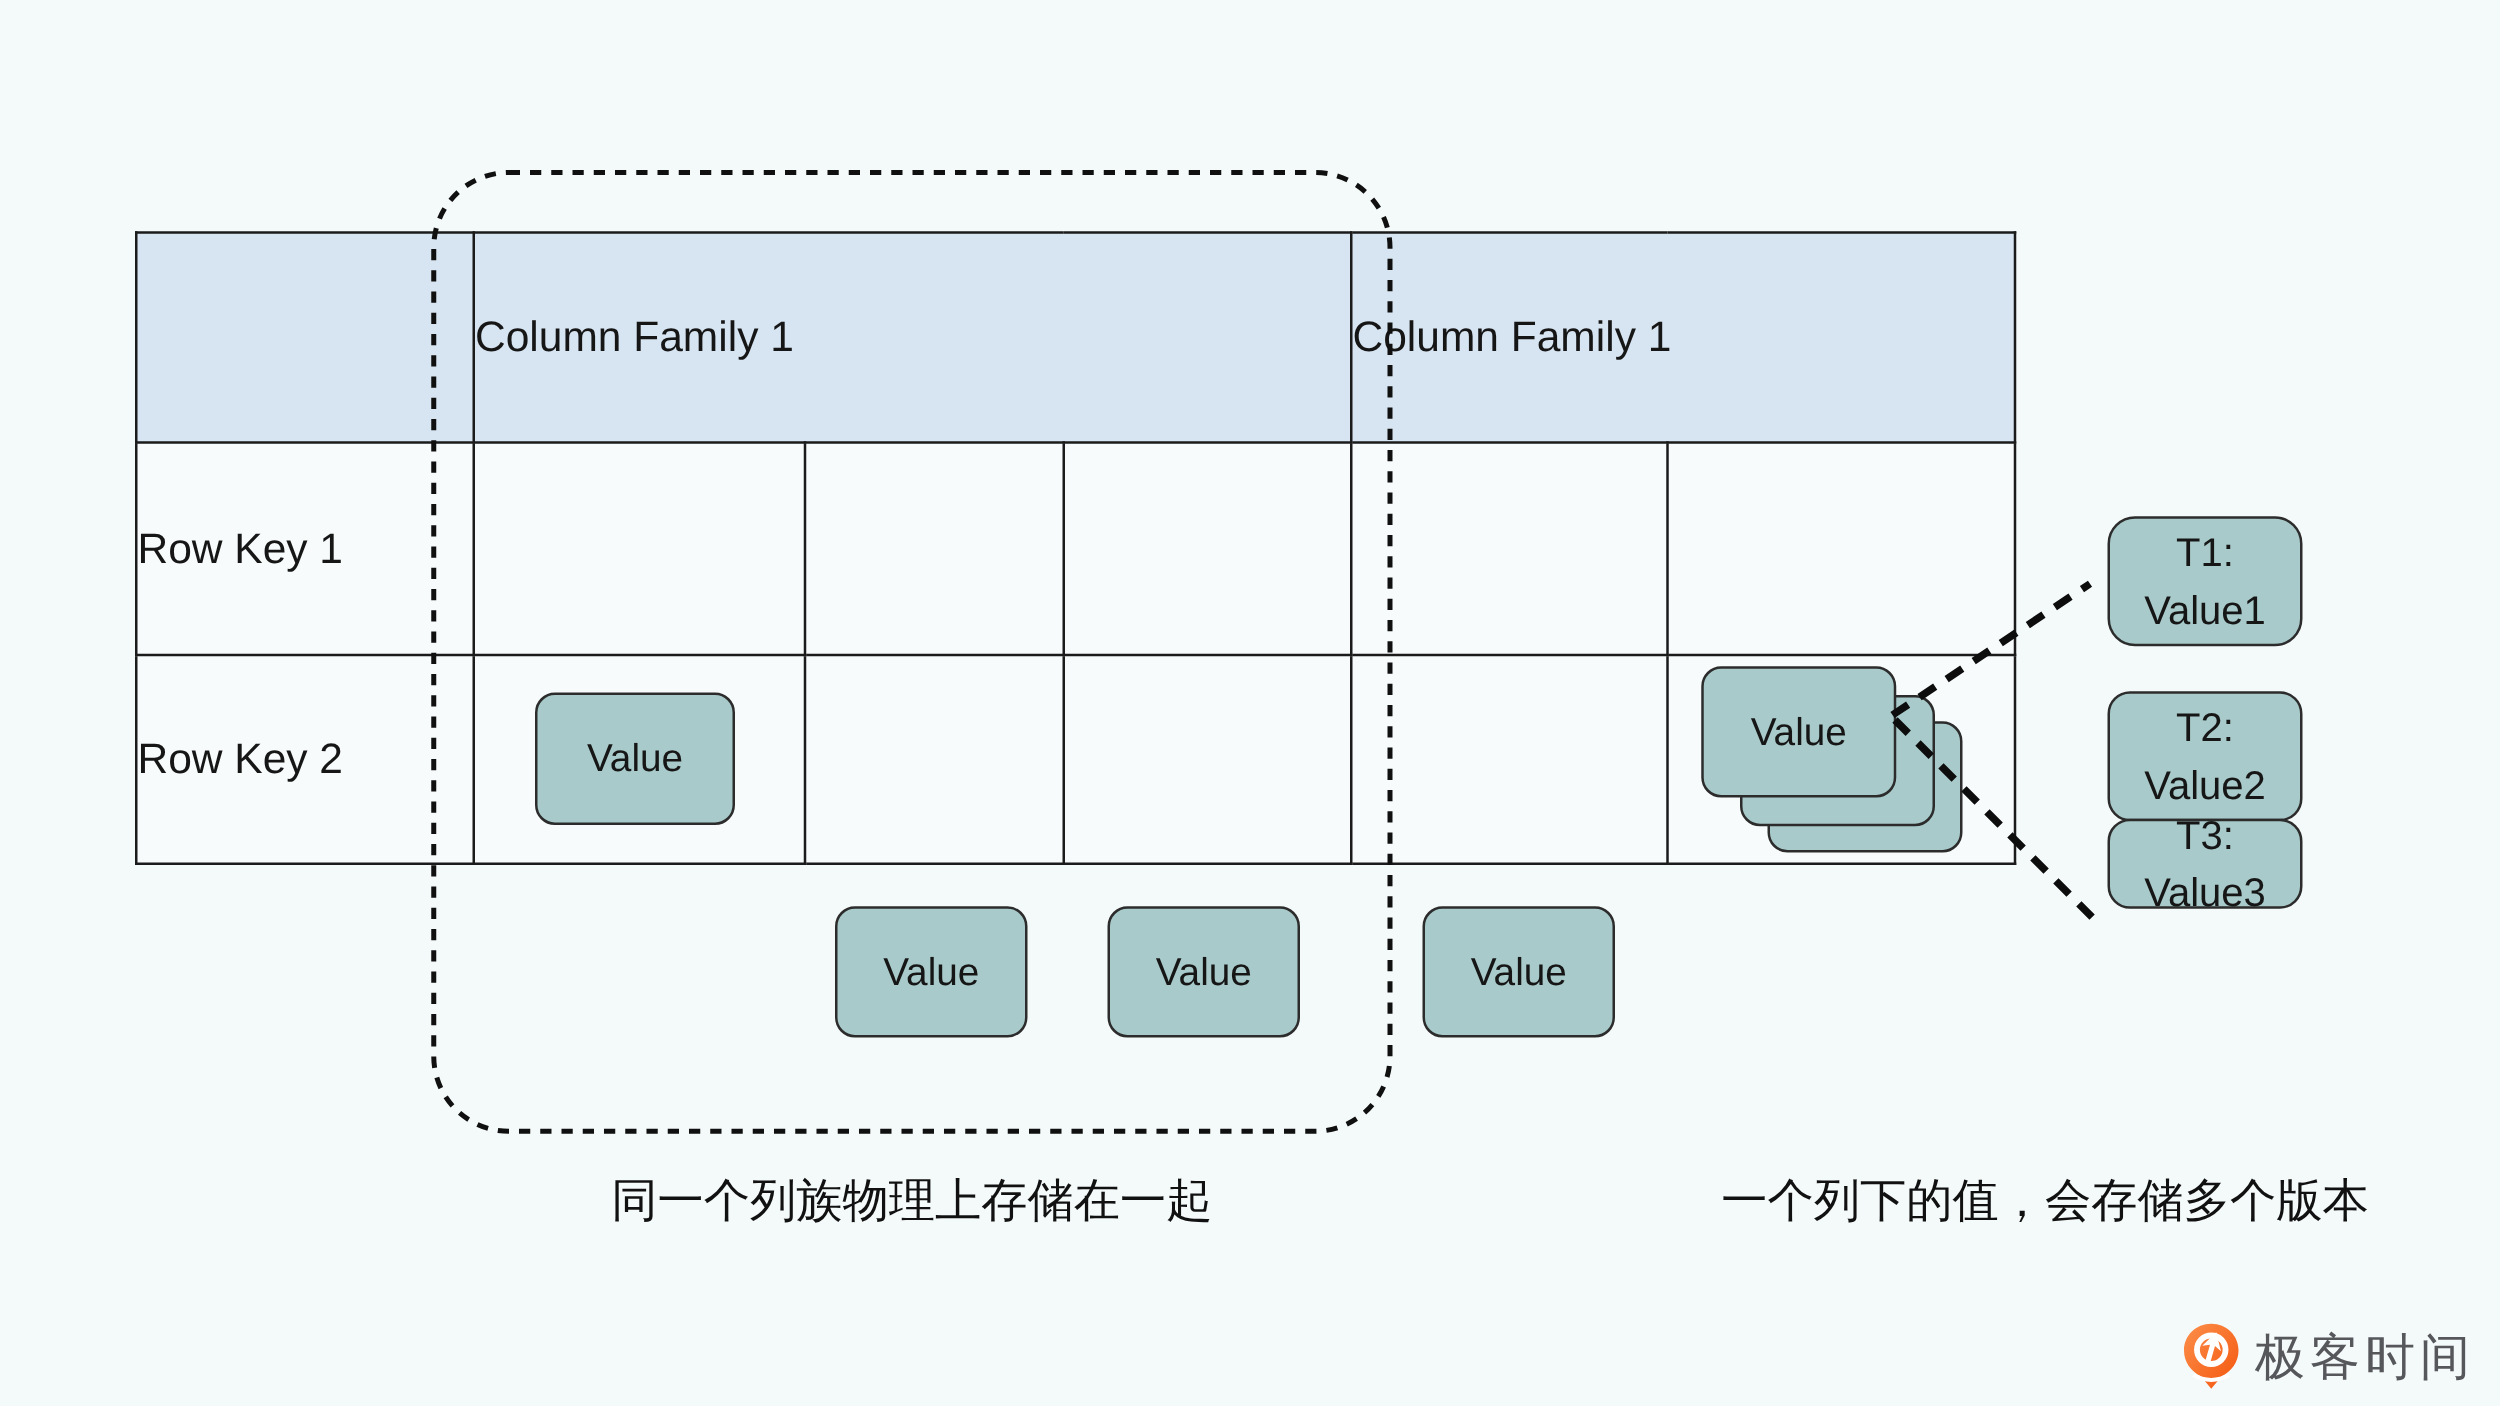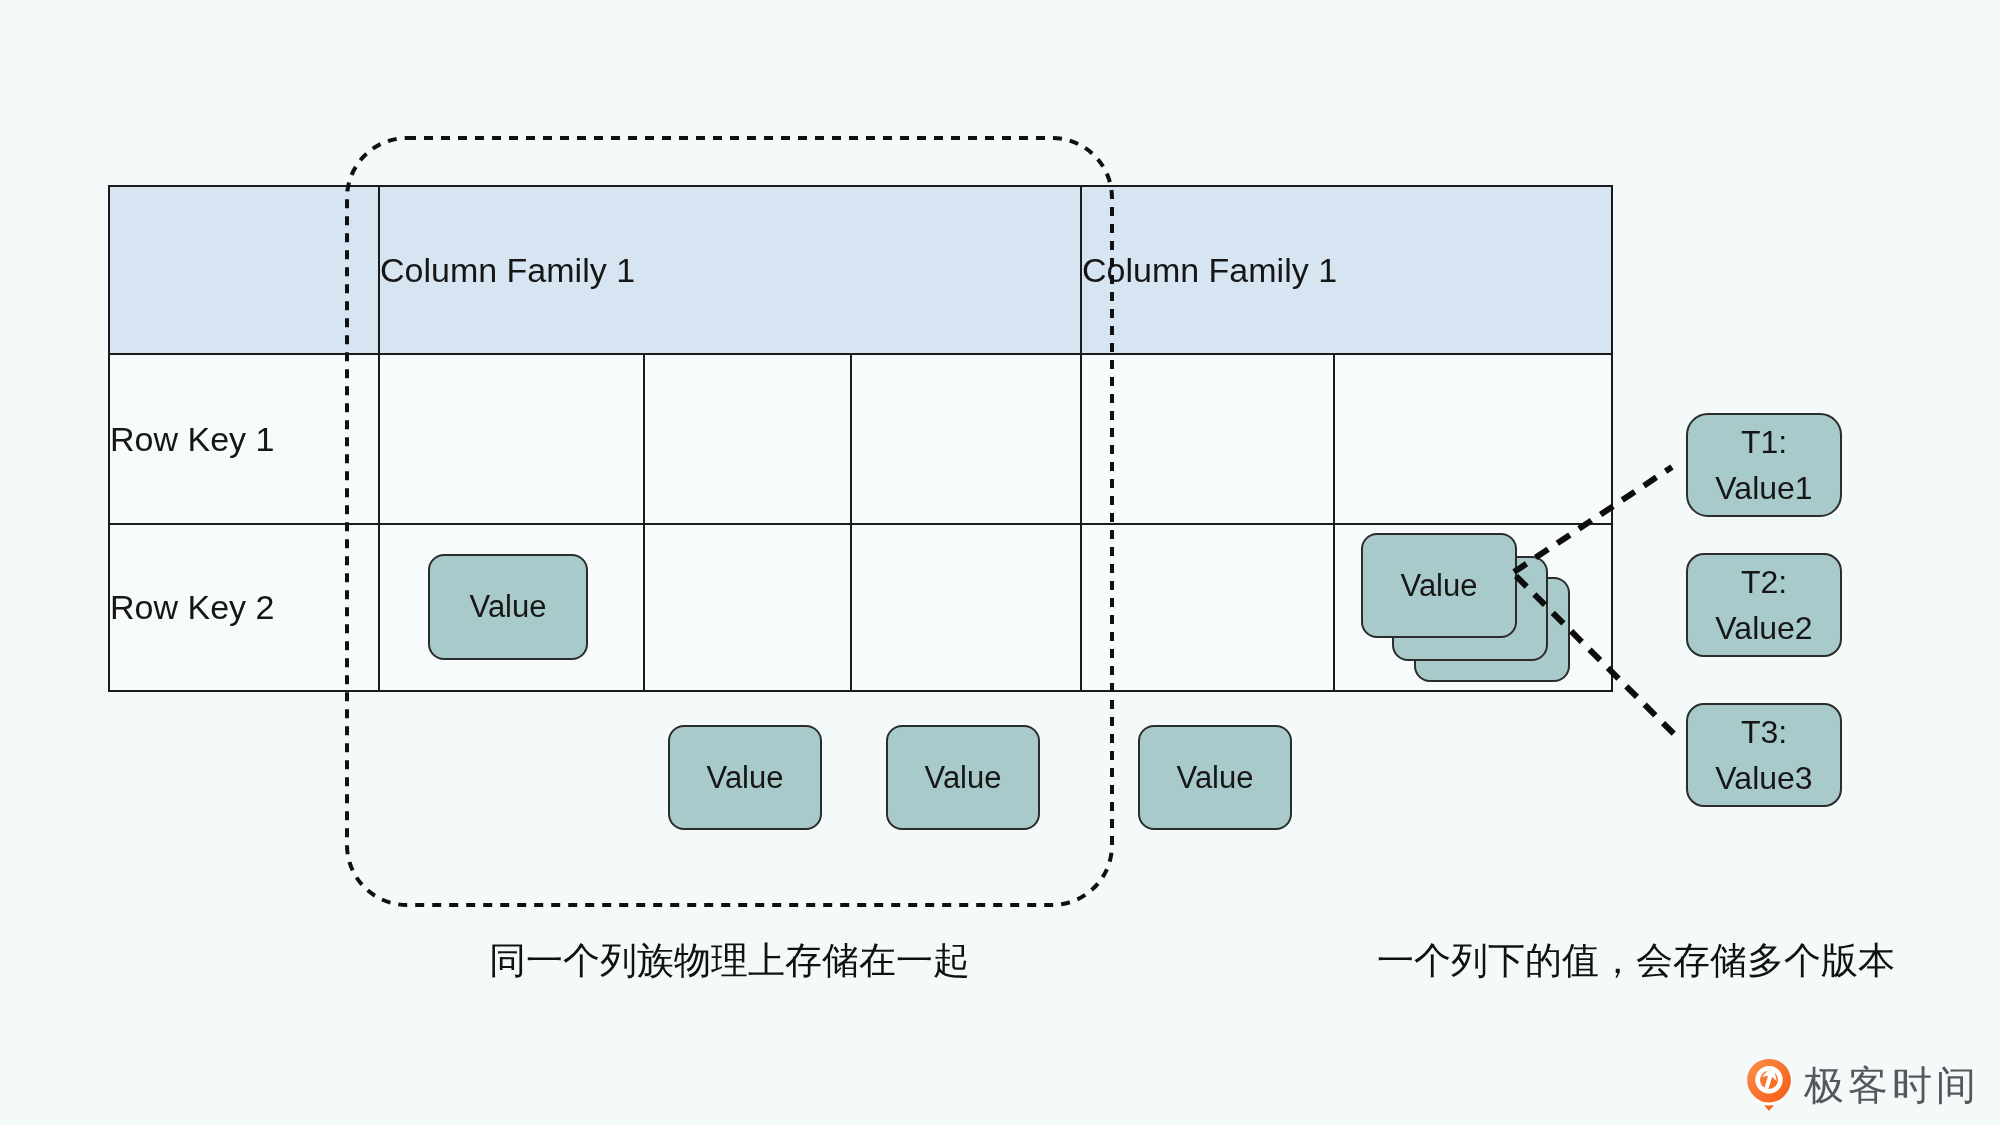--- a/index.html
+++ b/index.html
@@ -51,21 +51,21 @@
   
   #v-rk1-c1{left:428px;top:554px;width:160px;height:106px;}
   #v-rk2-c2{left:668px;top:725px;width:154px;height:105px;}
   #v-rk2-c3{left:886px;top:725px;width:154px;height:105px;}
   #v-rk2-c4{left:1138px;top:725px;width:154px;height:105px;}
   #stack-back {left:1414px;top:577px;width:156px;height:105px;}
   #stack-mid  {left:1392px;top:556px;width:156px;height:105px;}
   #stack-front{left:1361px;top:533px;width:156px;height:105px;}
   #t1{left:1686px;top:413px;width:156px;height:104px;border-radius:22px;}
   #t2{left:1686px;top:553px;width:156px;height:104px;}
-  #t3{left:1686px;top:703px;width:156px;height:104px;}
+  #t3{left:1686px;top:655px;width:156px;height:72px;}
   
   #overlay{
     position:absolute;left:0;top:0;width:2000px;height:1125px;
     z-index:3;pointer-events:none;
   }
   .dashed-rect{fill:none;stroke:#101010;stroke-width:4;stroke-dasharray:9 8;}
   .dashed-line{stroke:#0d0d0d;stroke-width:6;stroke-dasharray:15 11;}
   
   .caption{
     position:absolute;

